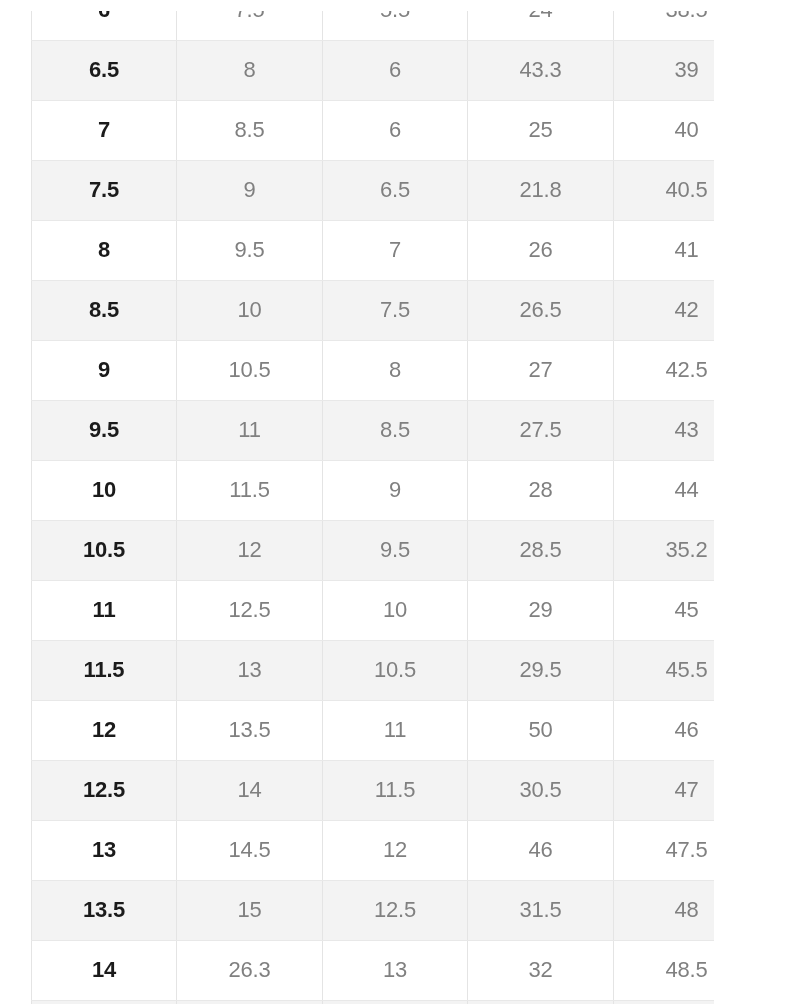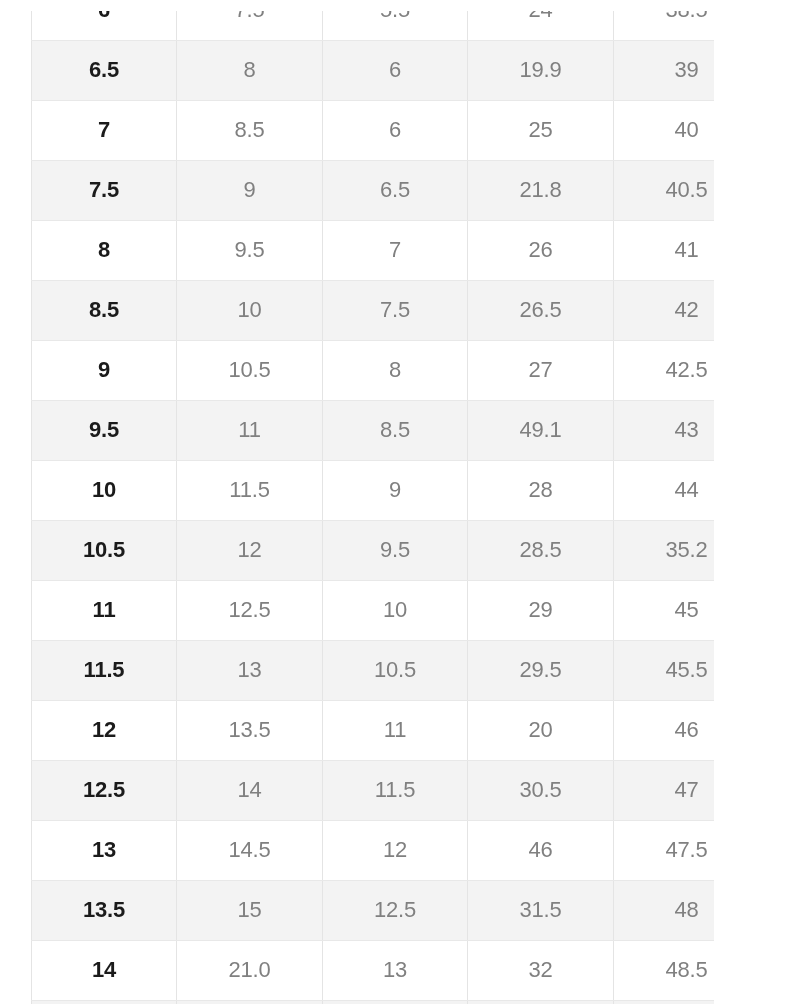--- a/index.html
+++ b/index.html
@@ -96,21 +96,21 @@
             <td class="first-col">6</td>
             <td>7.5</td>
             <td>5.5</td>
             <td>24</td>
             <td>38.5</td>
           </tr>
           <tr class="alt">
             <td class="first-col">6.5</td>
             <td>8</td>
             <td>6</td>
-            <td>19.9</td>
+            <td>43.3</td>
             <td>39</td>
           </tr>
           <tr>
             <td class="first-col">7</td>
             <td>8.5</td>
             <td>6</td>
             <td>25</td>
             <td>40</td>
           </tr>
           <tr class="alt">
@@ -138,21 +138,21 @@
             <td class="first-col">9</td>
             <td>10.5</td>
             <td>8</td>
             <td>27</td>
             <td>42.5</td>
           </tr>
           <tr class="alt">
             <td class="first-col">9.5</td>
             <td>11</td>
             <td>8.5</td>
-            <td>49.1</td>
+            <td>27.5</td>
             <td>43</td>
           </tr>
           <tr>
             <td class="first-col">10</td>
             <td>11.5</td>
             <td>9</td>
             <td>28</td>
             <td>44</td>
           </tr>
           <tr class="alt">
@@ -173,21 +173,21 @@
             <td class="first-col">11.5</td>
             <td>13</td>
             <td>10.5</td>
             <td>29.5</td>
             <td>45.5</td>
           </tr>
           <tr>
             <td class="first-col">12</td>
             <td>13.5</td>
             <td>11</td>
-            <td>20</td>
+            <td>50</td>
             <td>46</td>
           </tr>
           <tr class="alt">
             <td class="first-col">12.5</td>
             <td>14</td>
             <td>11.5</td>
             <td>30.5</td>
             <td>47</td>
           </tr>
           <tr>
@@ -199,21 +199,21 @@
           </tr>
           <tr class="alt">
             <td class="first-col">13.5</td>
             <td>15</td>
             <td>12.5</td>
             <td>31.5</td>
             <td>48</td>
           </tr>
           <tr>
             <td class="first-col">14</td>
-            <td>21.0</td>
+            <td>26.3</td>
             <td>13</td>
             <td>32</td>
             <td>48.5</td>
           </tr>
           <tr class="alt">
             <td class="first-col"></td>
             <td></td>
             <td></td>
             <td></td>
             <td></td>

